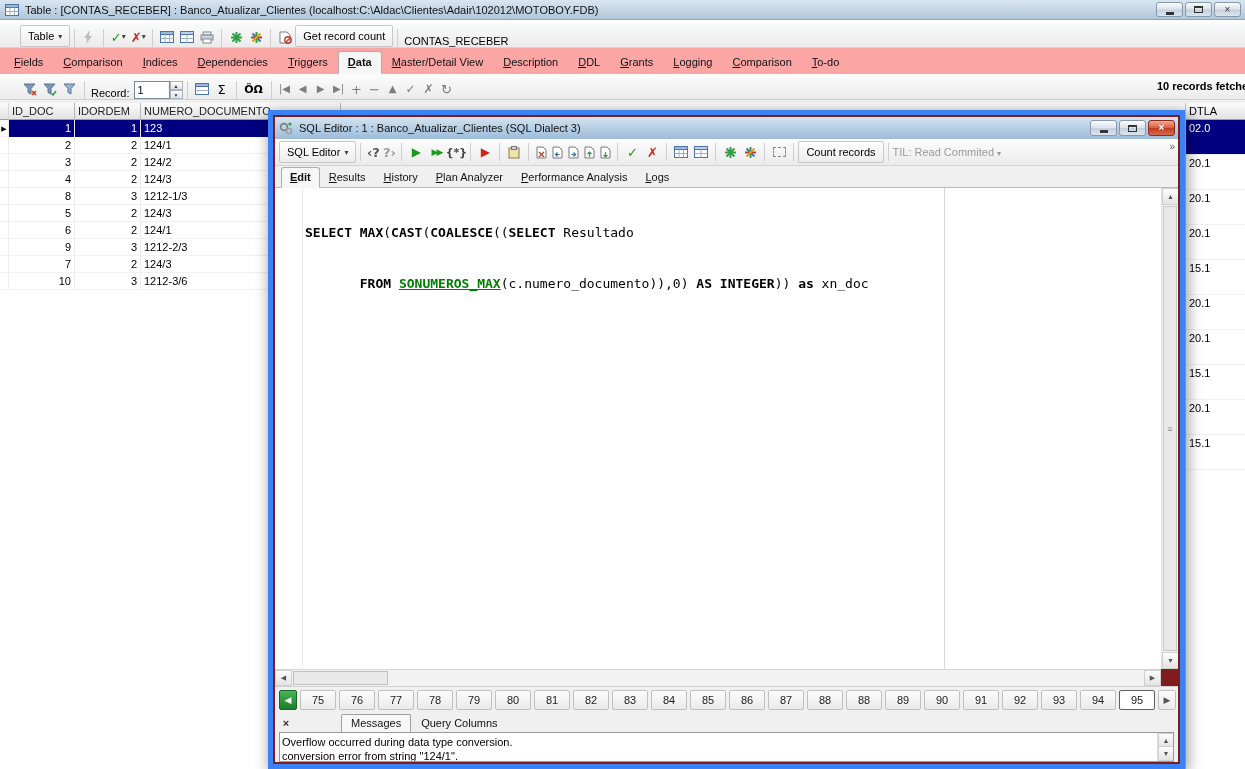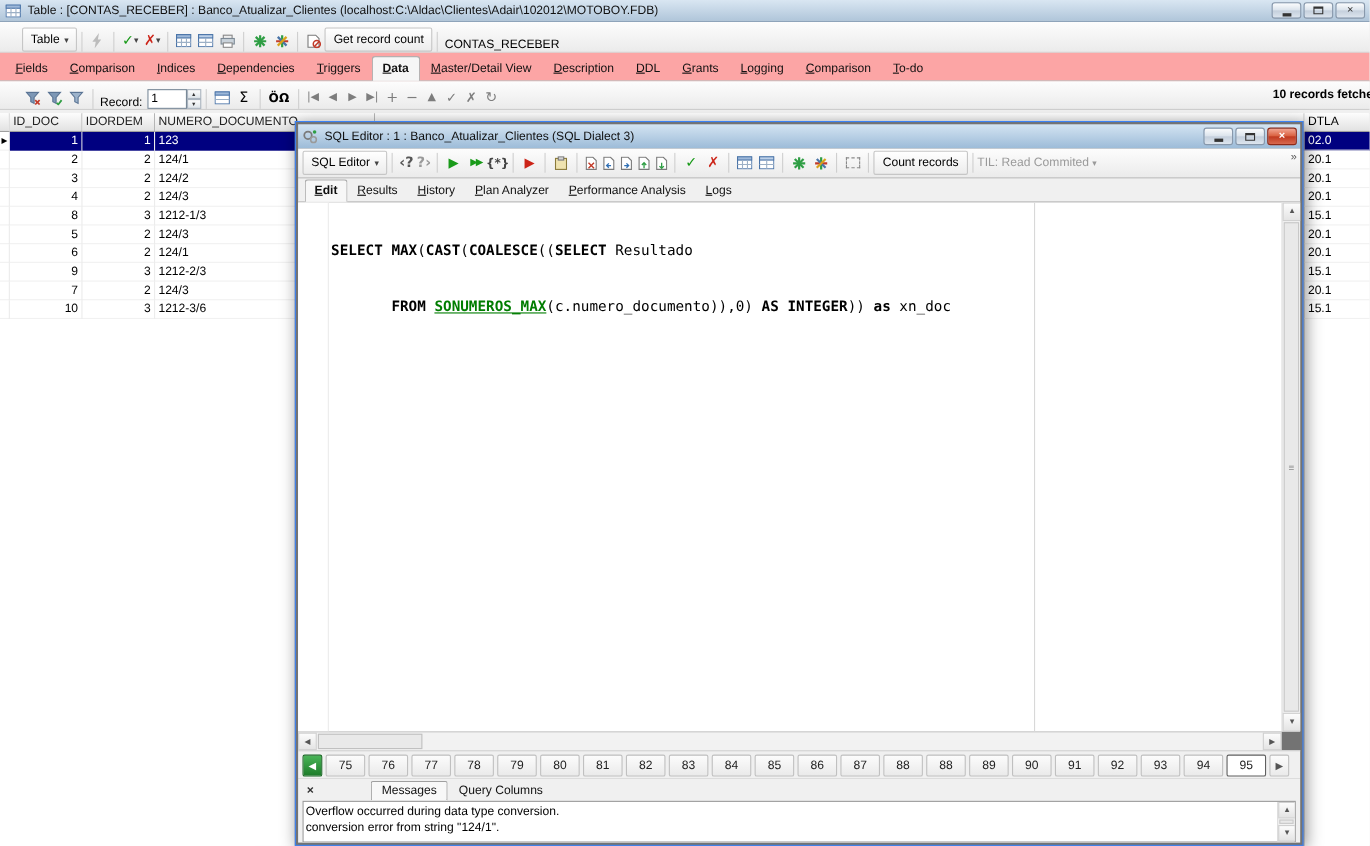--- a/index.html
+++ b/index.html
@@ -55,25 +55,25 @@
   .ghead .marker{background:linear-gradient(#fcfcfc,#e2e2e2);border-bottom:1px solid #9f9f9f;}
   .c1{width:66px;}.c2{width:66px;}.c3{width:200px;}
   .num{text-align:right;}
   .fill{flex:1;}
   .grow{display:flex;height:17px;border-bottom:1px solid #f1f1f1;}
   .grow .gc{border-right:1px solid #ececec;}
   .grow.sel .c1,.grow.sel .c2,.grow.sel .c3,.grow.sel .fill{background:#000080;color:#fff;}
   
   .rstrip{position:absolute;left:1185px;top:103px;bottom:0;width:60px;background:#fff;border-left:1px solid #c2c2c2;}
   .rhead{height:17px;line-height:16px;padding:0 3px;background:linear-gradient(#fcfcfc,#e2e2e2);border-bottom:1px solid #9f9f9f;}
-  .srow{height:17px;line-height:16px;padding:0 3px;border-bottom:1px solid #f1f1f1;white-space:nowrap;overflow:hidden;}
+  .srow{height:35px;line-height:16px;padding:0 3px;border-bottom:1px solid #f1f1f1;white-space:nowrap;overflow:hidden;}
   .srow.sel{background:#000080;color:#fff;}
 
   
-  #sqlwin{position:absolute;left:268px;top:110px;width:917px;height:659px;background:#737373;border:1px solid #3b82f6;padding:2px;box-shadow:2px 4px 14px rgba(0,0,0,.45);display:flex;flex-direction:column;}
+  #sqlwin{position:absolute;left:268px;top:110px;width:917px;height:659px;background:#7f1d1d;border:5px solid #3b82f6;padding:2px;box-shadow:2px 4px 14px rgba(0,0,0,.45);display:flex;flex-direction:column;}
   .sw-title{height:22px;background:linear-gradient(#d4e4f2,#9cbbd8);display:flex;align-items:center;padding:0 3px;flex:0 0 22px;}
   .sw-title .capbtn{height:16px;}
   .swtb{position:relative;flex:0 0 27px;display:flex;align-items:center;background:linear-gradient(#fdfdfd,#ebebeb);border-bottom:1px solid #d4d4d4;padding:0 4px;}
   .overflow-chv{position:absolute;right:3px;top:2px;font-size:10px;color:#555;}
   .sqltabs{position:relative;flex:0 0 22px;display:flex;align-items:flex-end;background:#f0f0f0;border-bottom:1px solid #b9b9b9;padding-left:6px;}
   .sqltabs .tab{padding:3px 8px 4px;}
   .sqltabs .tab.active{background:#f7f7f7;border-bottom-color:#f7f7f7;}
 
   .codewrap{position:relative;flex:0 0 481px;background:#fff;overflow:hidden;}
   .gutter{position:absolute;left:0;top:0;bottom:0;width:28px;background:#fff;border-right:1px solid #ececec;}

